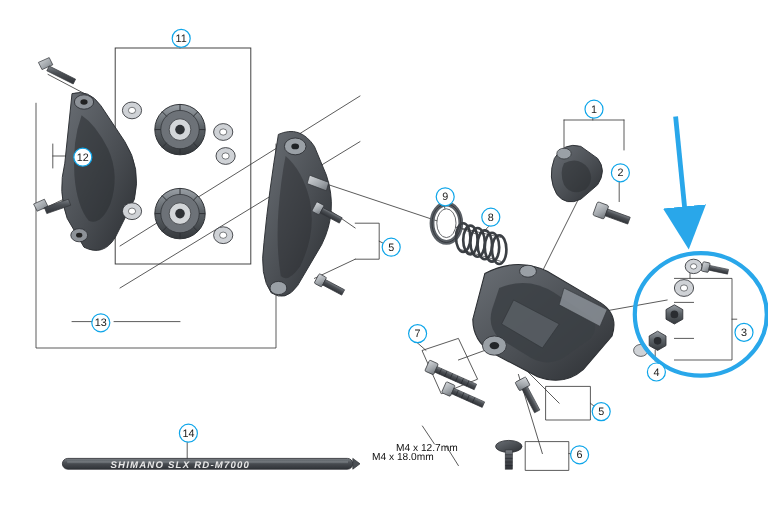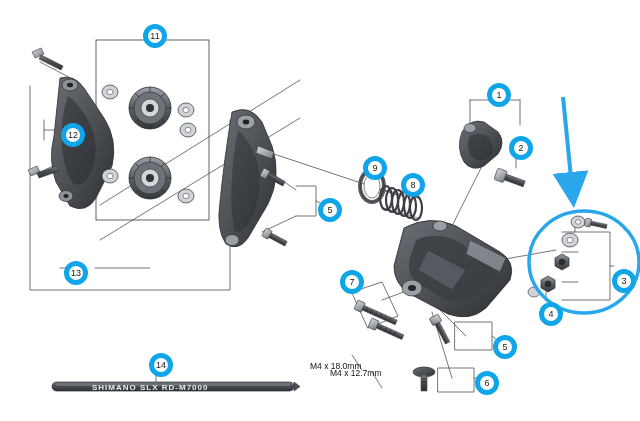--- a/index.html
+++ b/index.html
@@ -2,30 +2,30 @@
 <html><head>
 <meta charset="utf-8">
 <style>
   html,body{margin:0;padding:0;background:#ffffff;}
   body{font-family:"Liberation Sans", sans-serif;}
   #stage{position:relative;width:640px;height:421px;background:#ffffff;overflow:hidden;}
   #stage svg{position:absolute;left:0;top:0;}
   .callout-num{
     position:absolute;font-size:9px;color:#1a1a1a;
     width:14px;height:14px;line-height:14px;text-align:center;
-    border:5px solid #0ea5e9;border-radius:50%;background:#ffffff;
+    border:1px solid #0ea5e9;border-radius:50%;background:#ffffff;
     font-family:"Liberation Sans", sans-serif;
   }
   .dim-label{
     position:absolute;font-size:8.5px;color:#111;white-space:nowrap;
     font-family:"Liberation Sans", sans-serif;
   }
   .brandtxt{
     position:absolute;font-size:8px;color:#e8e8e8;letter-spacing:1px;
-    font-family:"Liberation Sans", sans-serif;font-weight:bold;
+    font-family:"Liberation Sans", sans-serif;font-weight:bold;font-style:italic;
   }
 </style>
 </head>
 <body>
 
 <div id="stage">
 
   <svg width="640" height="421" viewBox="0 0 640 421">
     <defs>
       <linearGradient id="gMetal" x1="0" y1="0" x2="0" y2="1">
@@ -325,21 +325,21 @@
   <div class="callout-num" style="left:612px;top:269px;">3</div>
   <div class="callout-num" style="left:539px;top:302px;">4</div>
   <div class="callout-num" style="left:493px;top:335px;">5</div>
   <div class="callout-num" style="left:475px;top:371px;">6</div>
   <div class="callout-num" style="left:340px;top:270px;">7</div>
   <div class="callout-num" style="left:401px;top:173px;">8</div>
   <div class="callout-num" style="left:363px;top:156px;">9</div>
   <div class="callout-num" style="left:318px;top:198px;">5</div>
   <div class="callout-num" style="left:143px;top:24px;">11</div>
   <div class="callout-num" style="left:29px;top:123px;margin-left:32px;">12</div>
-  <div class="callout-num" style="left:64px;top:261px;">13</div>
+  <div class="callout-num" style="left:76px;top:261px;">13</div>
   <div class="callout-num" style="left:149px;top:353px;">14</div>
 
-  <div class="dim-label" style="left:310px;top:361px;">M4 x 18.0mm</div>
+  <div class="dim-label" style="left:310px;top:375px;">M4 x 18.0mm</div>
   <div class="dim-label" style="left:330px;top:368px;">M4 x 12.7mm</div>
 
   <div class="brandtxt" style="left:92px;top:383px;">SHIMANO  SLX  RD-M7000</div>
 
 </div>
 
 </body></html>

